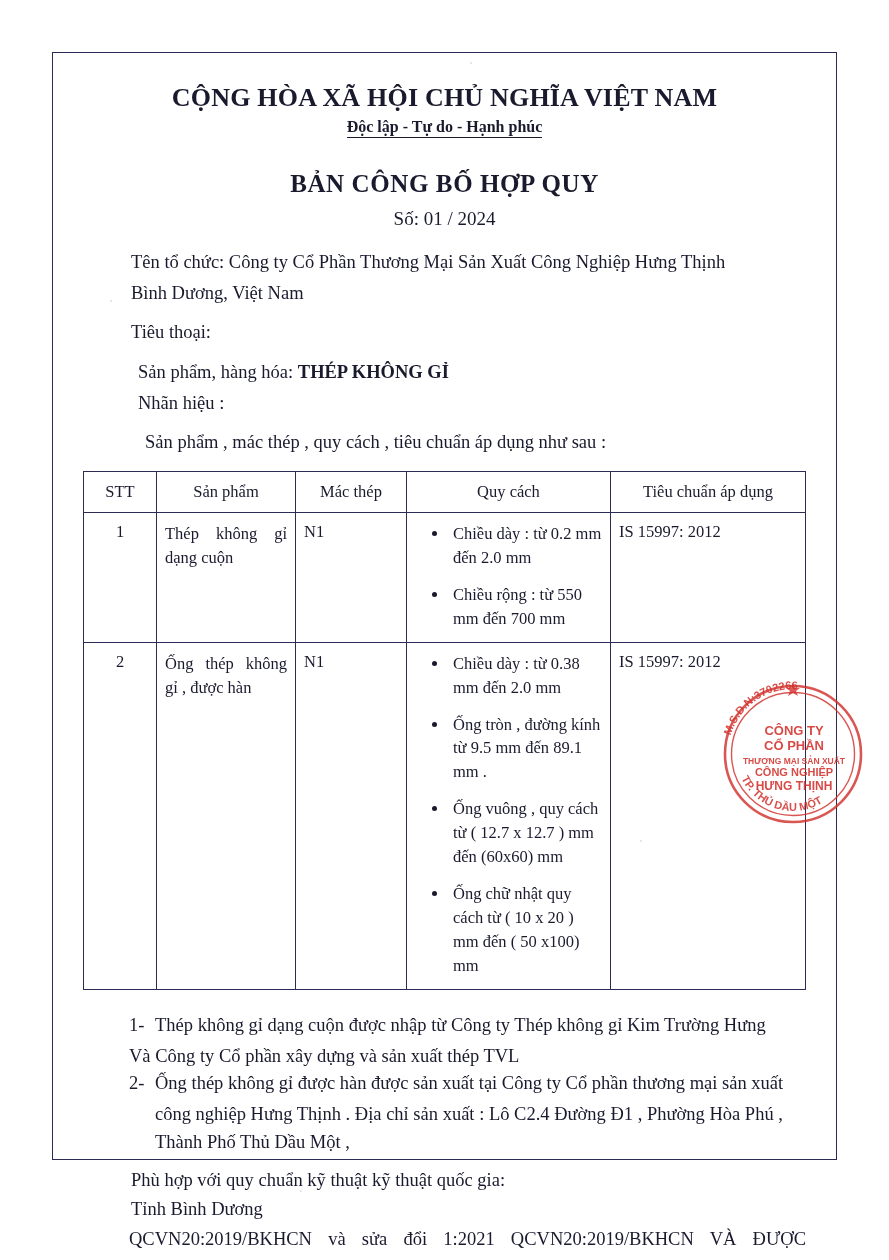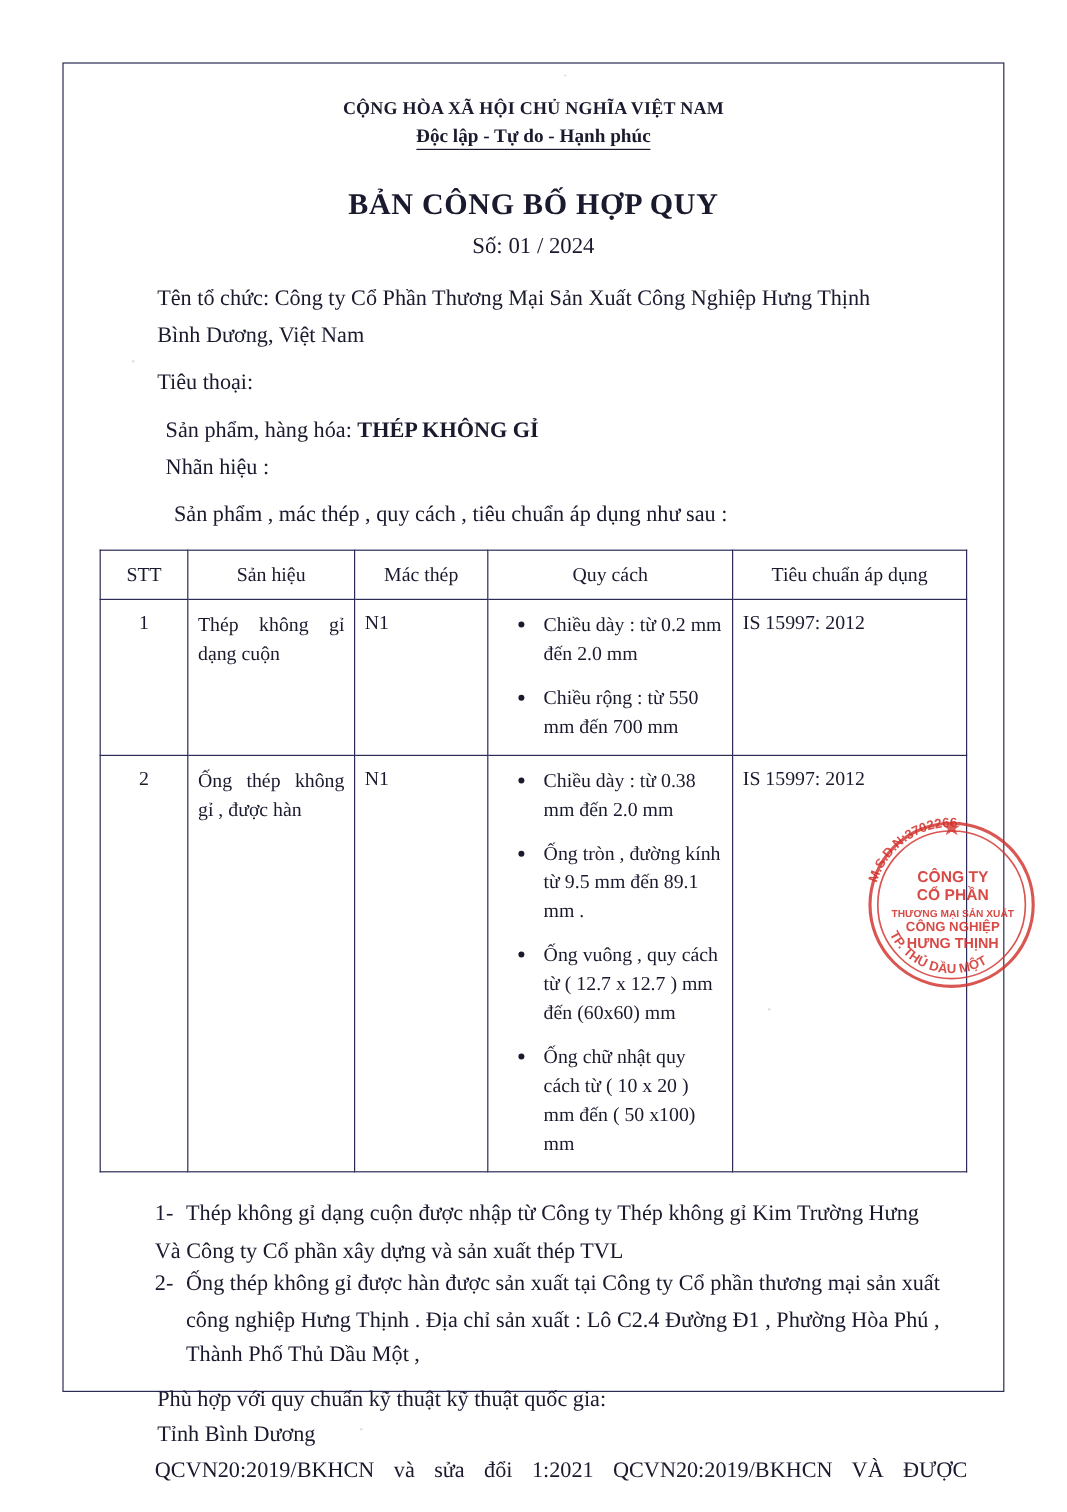--- a/index.html
+++ b/index.html
@@ -35,21 +35,21 @@
     right: 0;
     bottom: 0;
     padding: 22px 30px 10px 30px;
     box-sizing: border-box;
   }
 
   .center { text-align: center; }
 
   .natl-title {
     font-weight: bold;
-    font-size: 15px;
+    font-size: 26px;
     letter-spacing: 0.2px;
     margin-top: 8px;
   }
   .natl-sub {
     font-weight: bold;
     font-size: 16px;
     margin-top: 5px;
     display: inline-block;
     border-bottom: 1.3px solid #1a1a2e;
     padding-bottom: 1px;
@@ -204,21 +204,21 @@
       </div>
       <div class="ln indent-2">Nhãn hiệu :</div>
       <div class="spacer-sm"></div>
       <div class="ln indent-3">Sản phẩm , mác thép , quy cách , tiêu chuẩn áp dụng như sau :</div>
     </div>
 
     <table class="spec">
       <thead>
         <tr>
           <th class="col-stt">STT</th>
-          <th class="col-sp">Sản hiệu</th>
+          <th class="col-sp">Sản phẩm</th>
           <th class="col-mac">Mác thép</th>
           <th class="col-qc">Quy cách</th>
           <th class="col-tc">Tiêu chuẩn áp dụng</th>
         </tr>
       </thead>
       <tbody>
         <tr>
           <td class="c-stt">1</td>
           <td class="c-sp">Thép không gỉ dạng cuộn</td>
           <td class="c-mac">N1</td>

